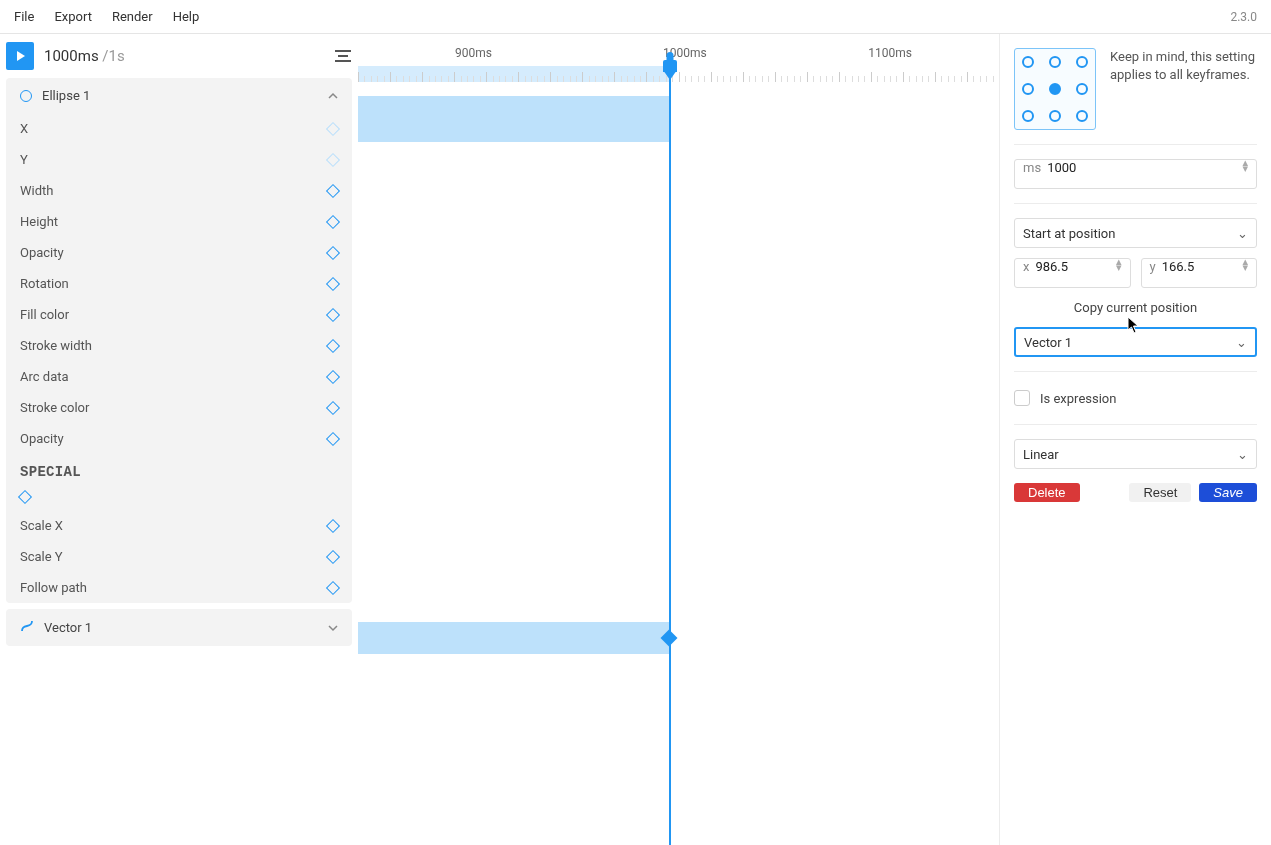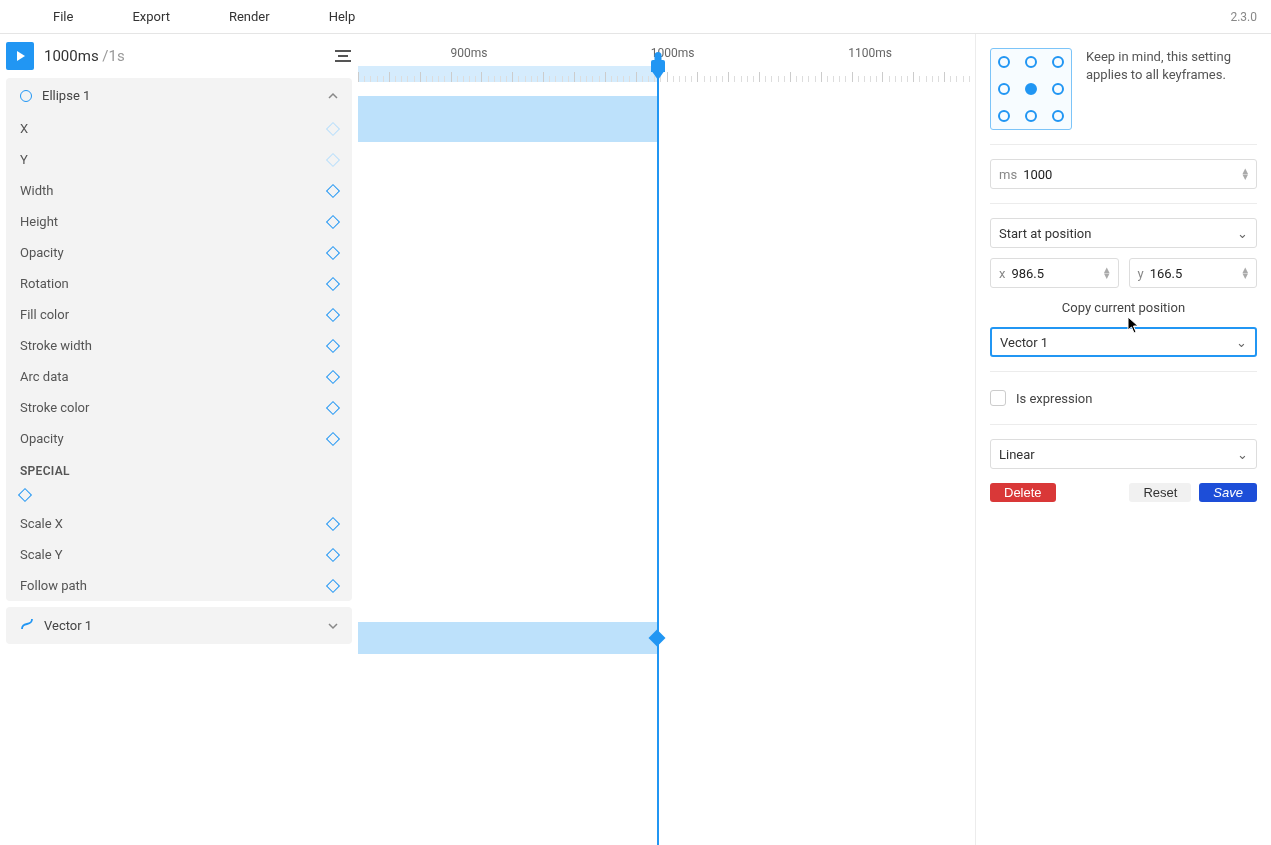--- a/index.html
+++ b/index.html
@@ -21,21 +21,20 @@
     height: 34px;
     padding: 0 6px;
     border-bottom: 1px solid #e5e5e5;
     justify-content: space-between;
   }
   .menubar-left { display: flex; gap: 4px; }
   .menubar-item {
     padding: 4px 8px;
     color: #333;
     cursor: pointer;
-    margin-left: 39px;
   }
   .version { color: #888; font-size: 12px; padding-right: 8px;}
 
   
   .main-area {
     display: flex;
     height: calc(845px - 34px);
   }
 
   
@@ -113,24 +112,25 @@
   .prop-label { flex: 1; }
   .diamond {
     width: 10px; height: 10px;
     border: 1.5px solid #2196f3;
     transform: rotate(45deg);
     cursor: pointer;
   }
   .diamond.muted { border-color: #b9dffb; }
   .special-header {
     padding: 10px 14px 4px;
-    font-size: 12px;
+    font-size: 14px;
     font-weight: 600;
     color: #555;
     letter-spacing: 0.3px;
+    font-family: Liberation Mono, monospace;
   }
 
   
   .center-panel {
     flex: 1;
     position: relative;
     overflow: hidden;
   }
   .ruler-row {
     height: 62px;
@@ -225,21 +225,21 @@
     position:absolute;
     top:50%;
     width:12px; height:12px;
     background:#2196f3;
     transform: translate(-50%,-50%) rotate(45deg);
     z-index:3;
   }
 
   
   .right-panel {
-    width: 296px;
+    width: 272px;
     flex-shrink: 0;
     padding: 14px;
     border-left: 1px solid #ececec;
     display:flex;
     flex-direction:column;
     gap:10px;
   }
   .anchor-section {
     display:flex;
     gap:14px;
@@ -264,21 +264,21 @@
     border:2px solid #2196f3;
     border-radius:50%;
   }
   .anchor-dot.filled { background:#2196f3; }
   .anchor-note { color:#555; font-size:13px; line-height:1.4; flex:1;}
 
   .separator { height:1px; background:#ececec; margin:4px 0;}
 
   .field-row {
     display:flex;
-    align-items:center;
+    align-items:flex-start;
     border:1px solid #ddd;
     border-radius:3px;
     height:30px;
     padding:0 8px;
     gap:6px;
     background:#fff;
   }
   .field-prefix { color:#888; font-size:13px; }
   .field-value { flex:1; color:#222; font-size:13px; text-align:left; }
   .stepper { color:#aaa; cursor:pointer; font-size:11px; line-height:6px; display:flex; flex-direction:column;}

